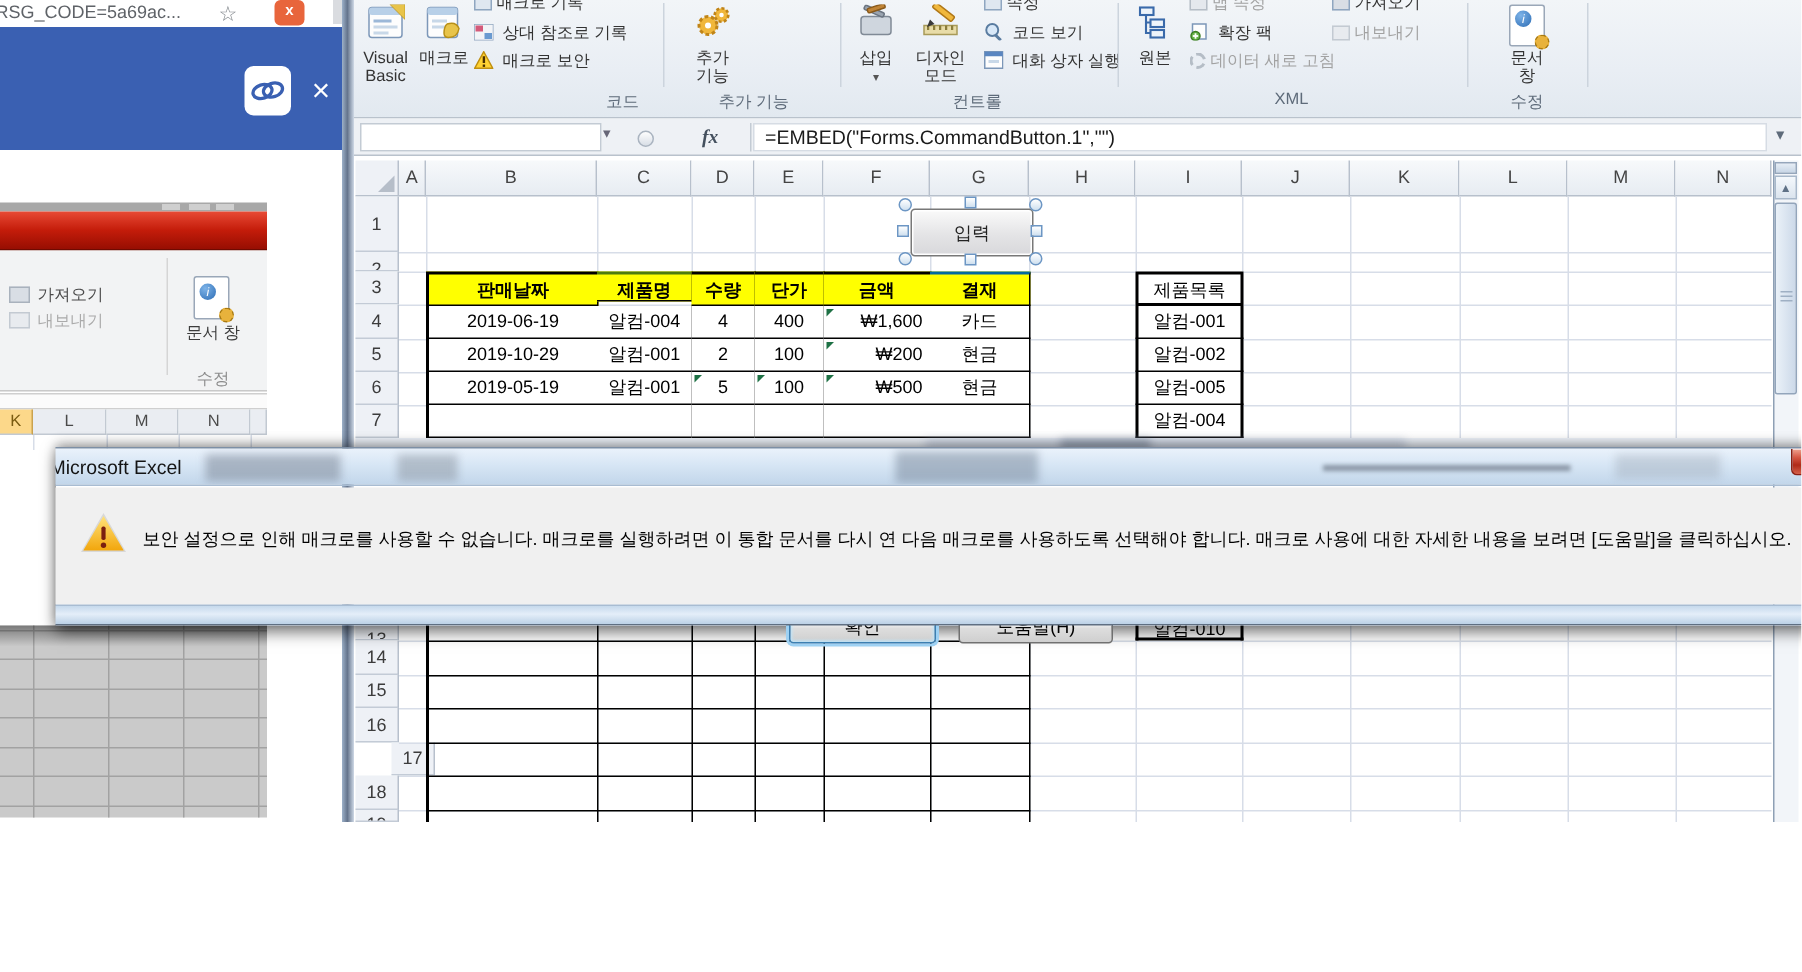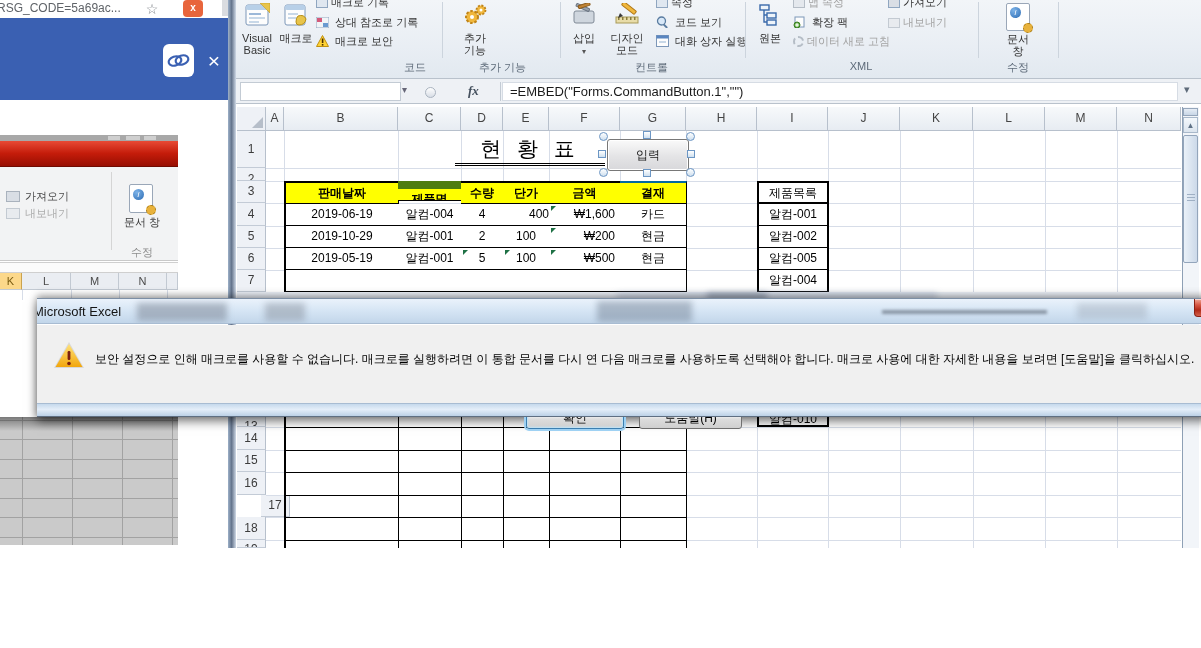--- a/index.html
+++ b/index.html
@@ -326,33 +326,32 @@
   <div class="vline" style="left:1045px;top:131px;height:167px;"></div>
   <div class="vline" style="left:1117px;top:131px;height:167px;"></div>
   <div class="hline" style="left:266px;top:168px;width:915px;"></div>
   <div class="hline" style="left:266px;top:181px;width:915px;"></div>
   <div class="hline" style="left:266px;top:203px;width:915px;"></div>
   <div class="hline" style="left:266px;top:226px;width:915px;"></div>
   <div class="hline" style="left:266px;top:248px;width:915px;"></div>
   <div class="hline" style="left:266px;top:270px;width:915px;"></div>
   <div class="hline" style="left:266px;top:292px;width:915px;"></div>
 
-  <div class="abs title">현 황 표</div>
 
   <div class="cell ycell" style="left:284px;top:181px;width:115px;height:23px;border:1px solid #000;border-width:2px 1px 1px 2px;">판매날짜</div>
-  <div class="cell ycell" style="left:398px;top:181px;width:64px;height:20px;border-top:8px solid #4d7c0f;">제품명</div>
+  <div class="cell ycell" style="left:398px;top:181px;width:64px;height:20px;border-top:2px solid #4d7c0f;">제품명</div>
   <div class="cell ycell" style="left:461px;top:181px;width:43px;height:23px;border-top:2px solid #000;">수량</div>
   <div class="cell ycell" style="left:503px;top:181px;width:47px;height:23px;border-top:2px solid #000;">단가</div>
   <div class="cell ycell" style="left:549px;top:181px;width:72px;height:23px;border-top:2px solid #000;">금액</div>
   <div class="cell ycell" style="left:620px;top:181px;width:67px;height:23px;border-top:2px solid #0369a1;">결재</div>
 
   <div class="cell" style="left:284px;top:204px;width:115px;height:22px;border-left:2px solid #000;">2019-06-19</div>
   <div class="cell" style="left:398px;top:204px;width:64px;height:22px;">알컴-004</div>
   <div class="cell" style="left:461px;top:204px;width:43px;height:22px;">4</div>
-  <div class="cell" style="left:503px;top:204px;width:47px;height:22px;text-align:right;">400</div>
+  <div class="cell" style="left:503px;top:204px;width:47px;height:22px;">400</div>
   <div class="cell money" style="left:549px;top:204px;width:72px;height:22px;">₩1,600</div>
   <div class="cell" style="left:620px;top:204px;width:67px;height:22px;">카드</div>
 
   <div class="cell" style="left:284px;top:226px;width:115px;height:22px;border-left:2px solid #000;">2019-10-29</div>
   <div class="cell" style="left:398px;top:226px;width:64px;height:22px;">알컴-001</div>
   <div class="cell" style="left:461px;top:226px;width:43px;height:22px;">2</div>
   <div class="cell" style="left:503px;top:226px;width:47px;height:22px;">100</div>
   <div class="cell money" style="left:549px;top:226px;width:72px;height:22px;">₩200</div>
   <div class="cell" style="left:620px;top:226px;width:67px;height:22px;">현금</div>
 

